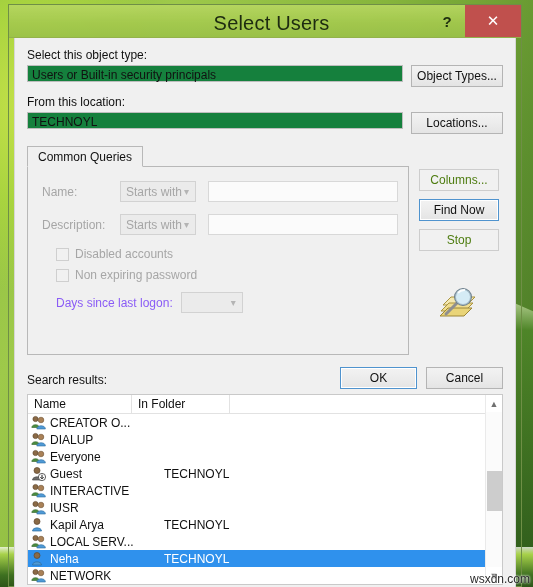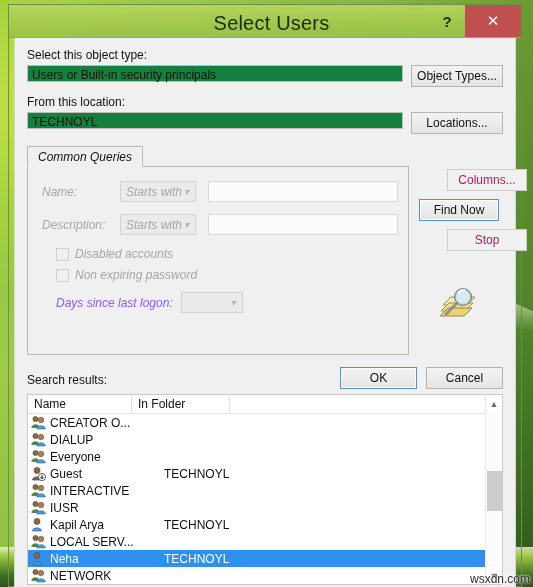--- a/index.html
+++ b/index.html
@@ -96,30 +96,30 @@
   .btn {
     height: 22px;
     min-width: 92px;
     background: linear-gradient(180deg,#f2f2f2 0%, #ececec 50%, #e4e4e4 100%);
     border: 1px solid #b4b4b4;
     font-size: 12px; color: #111;
     display: flex; align-items: center; justify-content: center;
     cursor: pointer;
     font-family: "Liberation Sans", sans-serif;
   }
-  .btn.disabled { color: #be185d; border-color: #cdcdcd; background: #f1f1f1; cursor: default; margin-left: 28px; }
+  .btn.disabled { color: #4d7c0f; border-color: #cdcdcd; background: #f1f1f1; cursor: default; }
   .btn.default { border: 1px solid #4f93ce; box-shadow: inset 0 0 0 1px #ffffff; }
 
   .gap8 { height: 8px; }
 
   
   .queries-area {
     display: flex; gap: 10px; margin-top: 12px;
   }
-  .tabwrap { width: 396px; font-style: italic; }
+  .tabwrap { width: 396px; }
   .tabstrip { display: flex; height: 21px; position: relative; z-index: 2; }
   .tab {
     padding: 3px 10px 2px 10px;
     font-size: 12px; color: #111;
     background: #f0f0f0;
     border: 1px solid #b8b8b8;
     border-bottom: 1px solid #f0f0f0;
     cursor: pointer;
   }
   .tabpanel {

